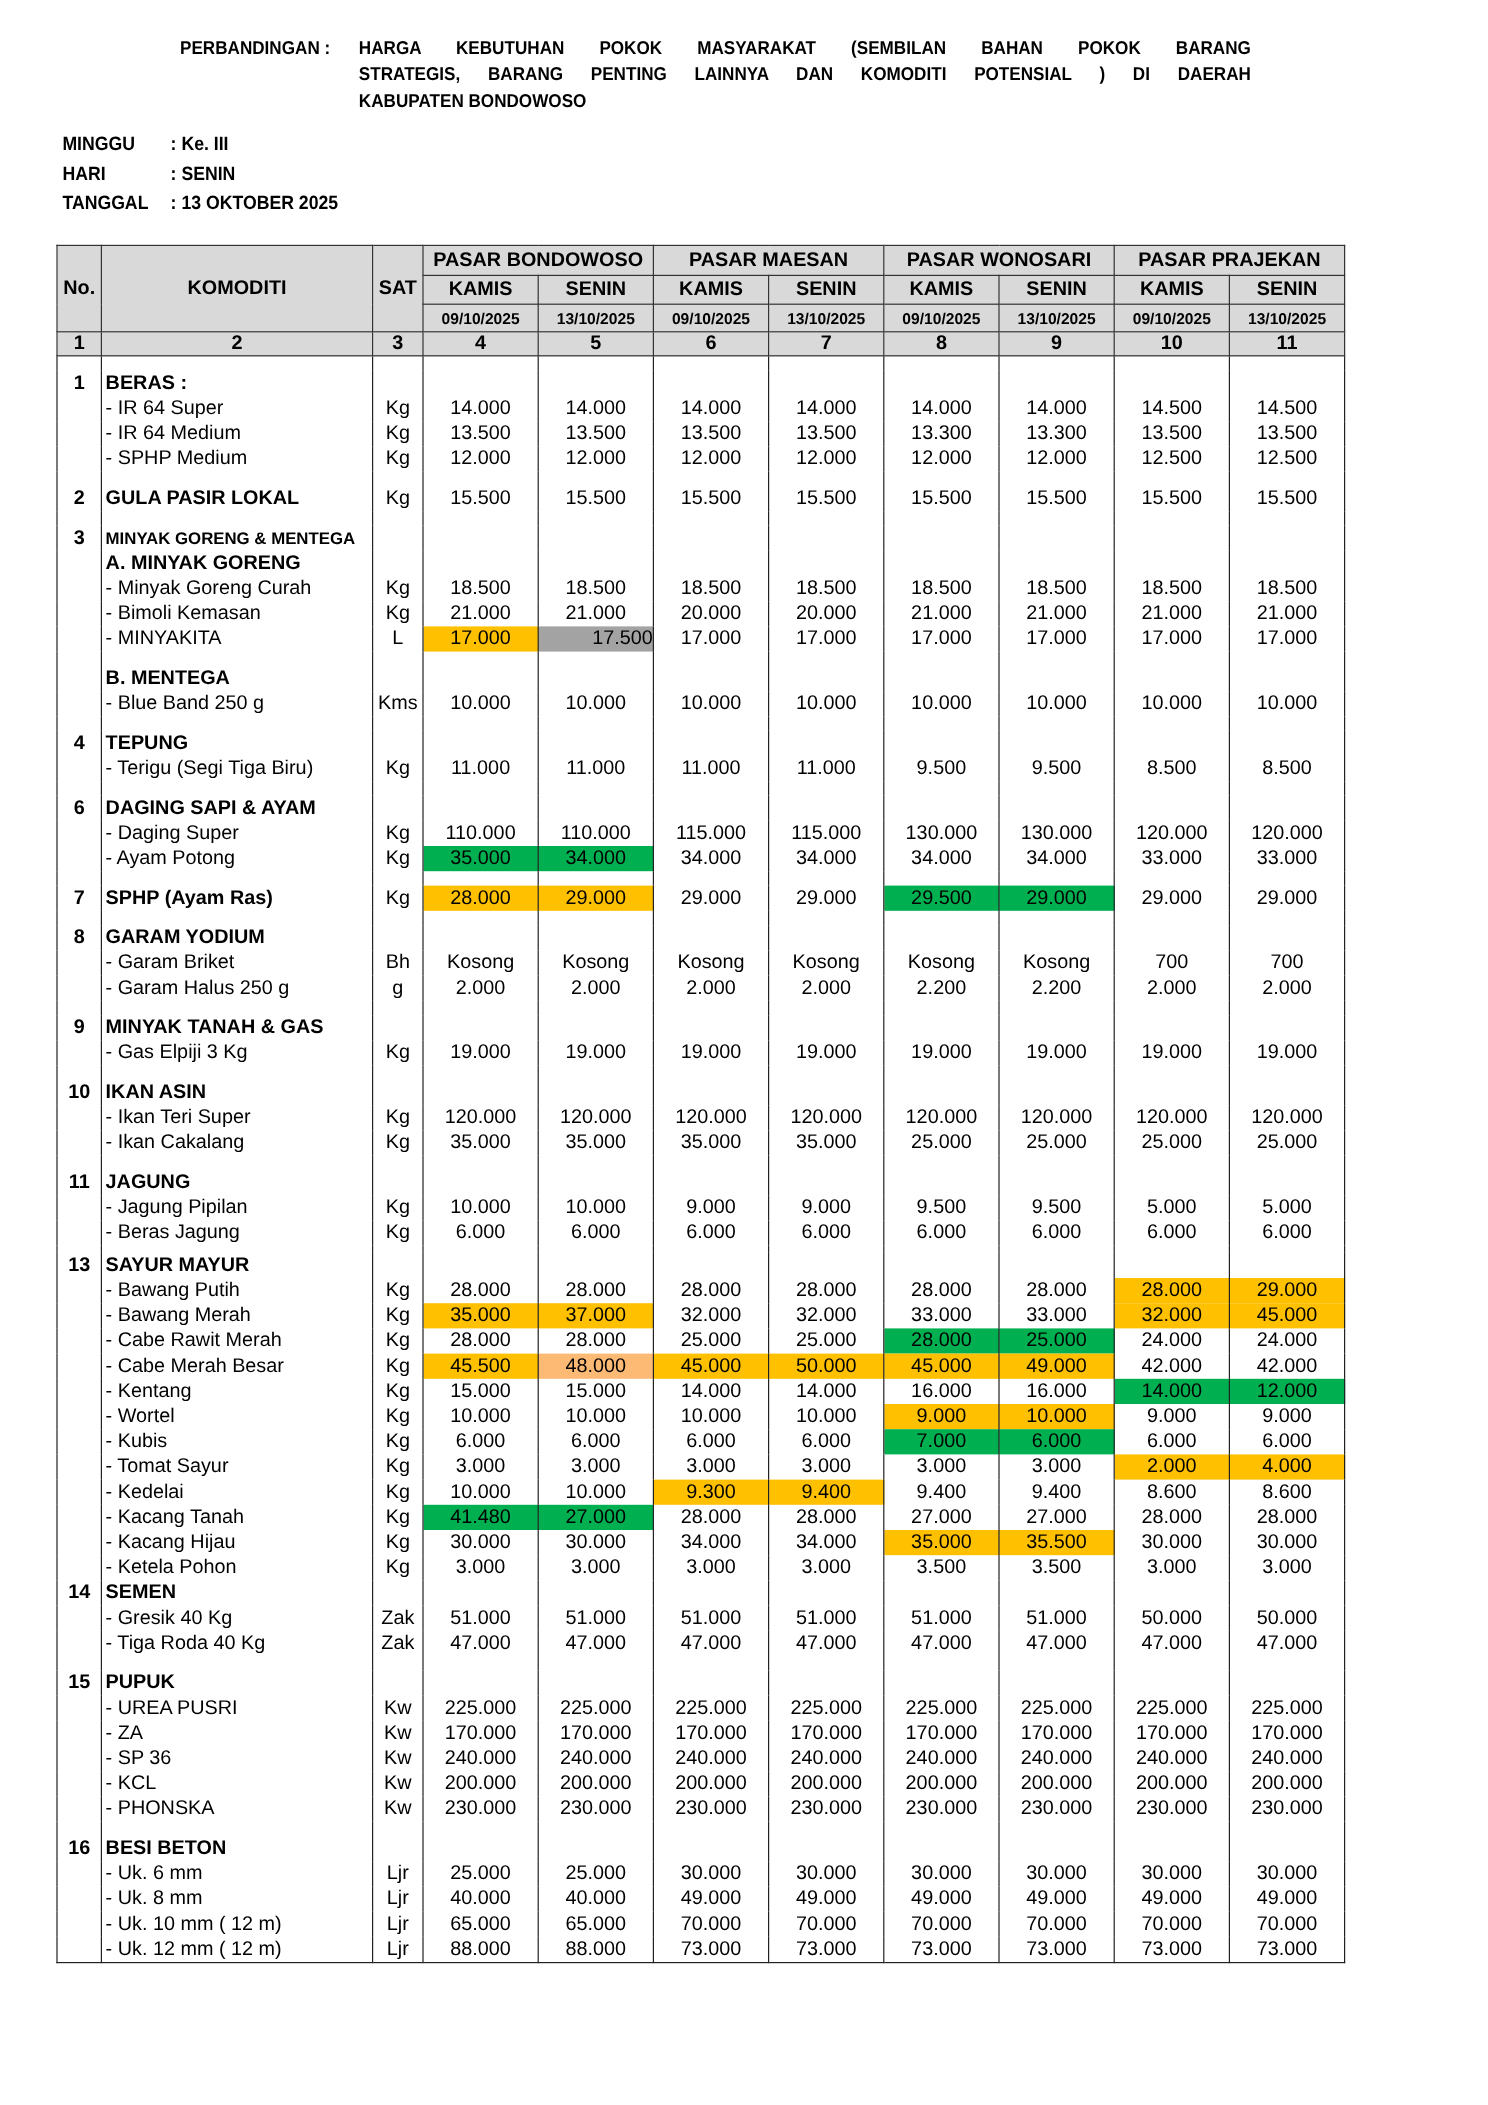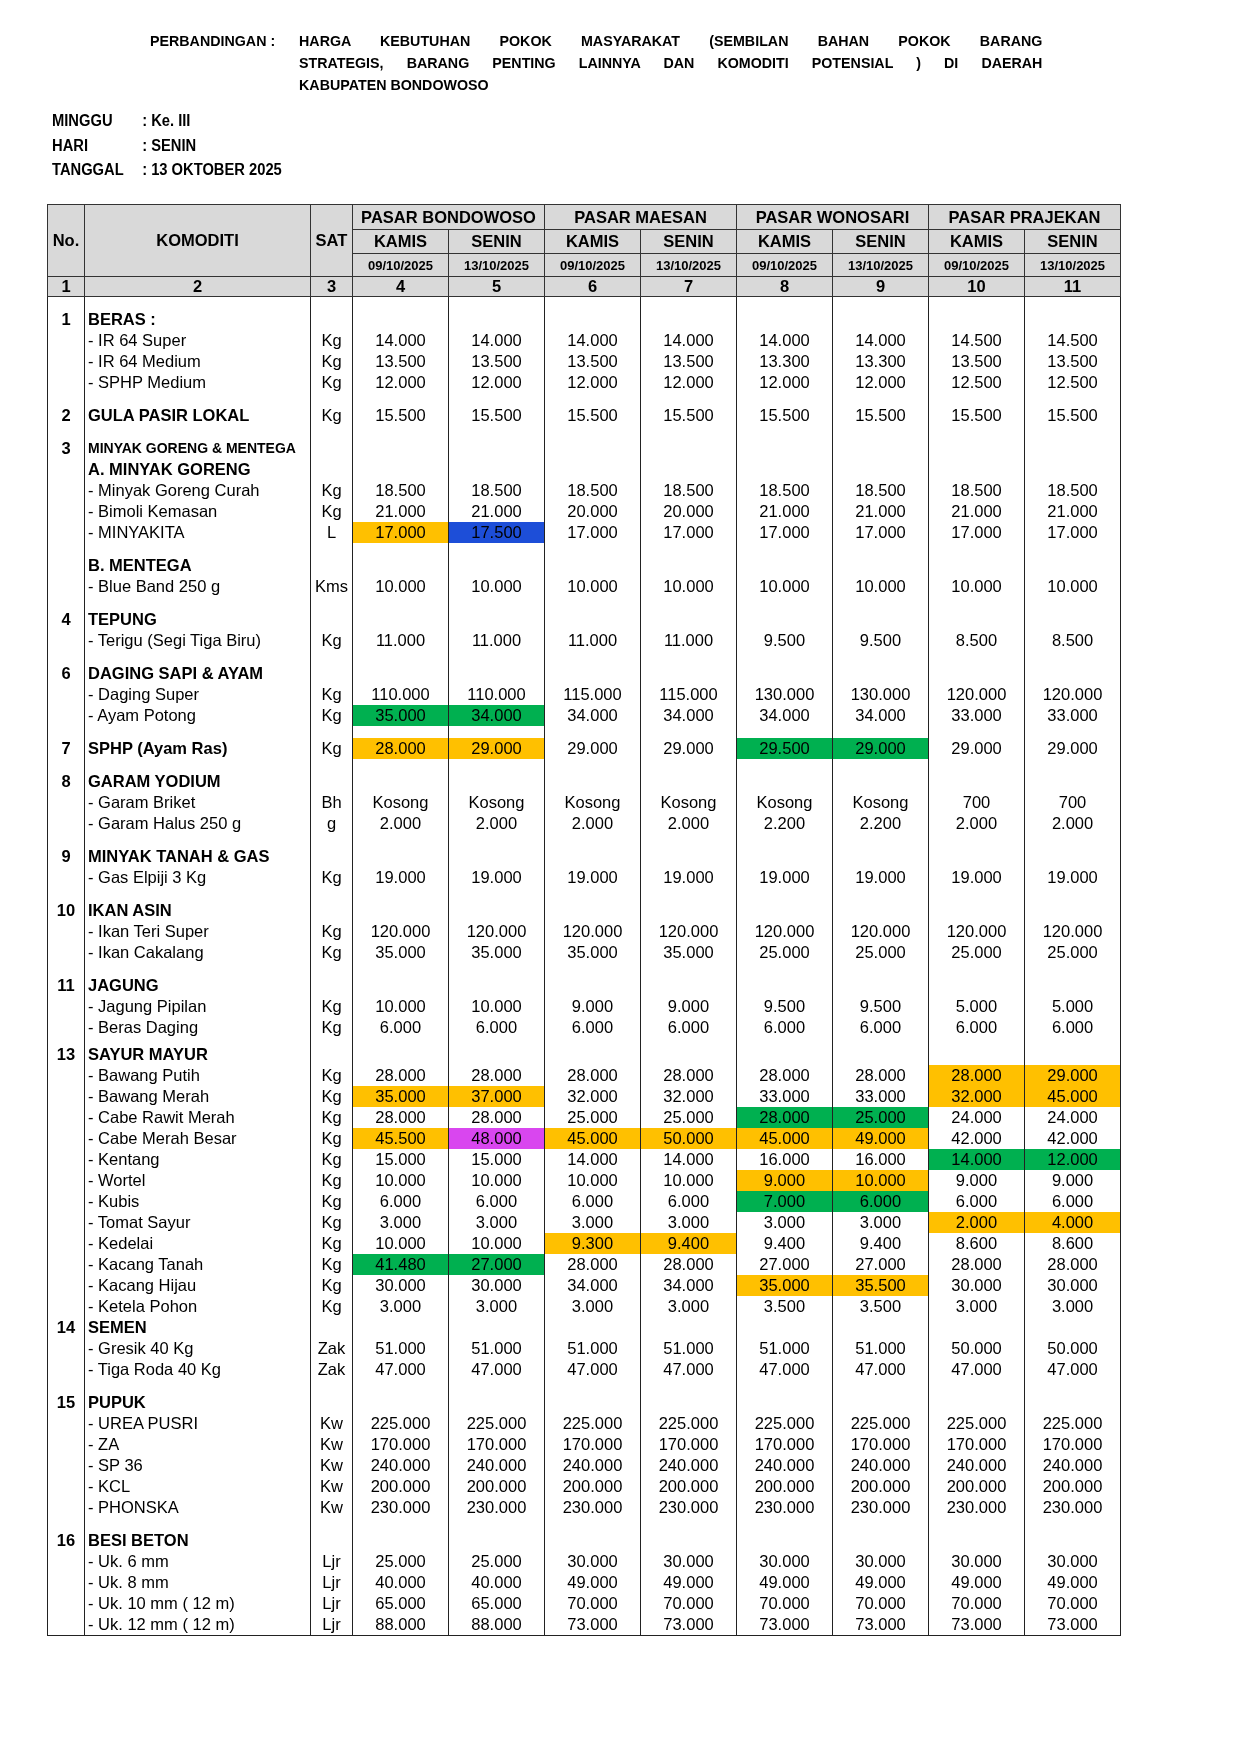--- a/index.html
+++ b/index.html
@@ -279,21 +279,21 @@
         <td class="val">21.000</td>
         <td class="val">21.000</td>
         <td class="val">21.000</td>
         <td class="val">21.000</td>
       </tr>
       <tr class="item">
         <td class="no"></td>
         <td class="kom">- MINYAKITA</td>
         <td class="sat">L</td>
         <td class="val hl-orange" style="background: rgb(255, 192, 0);">17.000</td>
-        <td class="val hl-orange" style="background: #1d4ed8;">17.500</td>
+        <td class="val hl-orange" style="background: #a3a3a3; text-align: right;">17.500</td>
         <td class="val">17.000</td>
         <td class="val">17.000</td>
         <td class="val">17.000</td>
         <td class="val">17.000</td>
         <td class="val">17.000</td>
         <td class="val">17.000</td>
       </tr>
       <tr class="gap">
         <td></td>
         <td></td>
@@ -627,21 +627,21 @@
         <td class="val">10.000</td>
         <td class="val">9.000</td>
         <td class="val">9.000</td>
         <td class="val">9.500</td>
         <td class="val">9.500</td>
         <td class="val">5.000</td>
         <td class="val">5.000</td>
       </tr>
       <tr class="item">
         <td class="no"></td>
-        <td class="kom">- Beras Daging</td>
+        <td class="kom">- Beras Jagung</td>
         <td class="sat">Kg</td>
         <td class="val">6.000</td>
         <td class="val">6.000</td>
         <td class="val">6.000</td>
         <td class="val">6.000</td>
         <td class="val">6.000</td>
         <td class="val">6.000</td>
         <td class="val">6.000</td>
         <td class="val">6.000</td>
       </tr>
@@ -708,21 +708,21 @@
         <td class="val hl-green" style="background: rgb(0, 176, 80);">28.000</td>
         <td class="val hl-green" style="background: rgb(0, 176, 80);">25.000</td>
         <td class="val">24.000</td>
         <td class="val">24.000</td>
       </tr>
       <tr class="item">
         <td class="no"></td>
         <td class="kom">- Cabe Merah Besar</td>
         <td class="sat">Kg</td>
         <td class="val hl-orange" style="background: rgb(255, 192, 0); margin-left: 17px;">45.500</td>
-        <td class="val hl-orange" style="background: #d946ef; margin-top: 33px;">48.000</td>
+        <td class="val hl-orange" style="background: #fdba74; margin-top: 33px;">48.000</td>
         <td class="val hl-orange" style="background: rgb(255, 192, 0);">45.000</td>
         <td class="val hl-orange" style="background: rgb(255, 192, 0);">50.000</td>
         <td class="val hl-orange" style="background: rgb(255, 192, 0);">45.000</td>
         <td class="val hl-orange" style="background: rgb(255, 192, 0);">49.000</td>
         <td class="val">42.000</td>
         <td class="val">42.000</td>
       </tr>
       <tr class="item">
         <td class="no"></td>
         <td class="kom">- Kentang</td>

